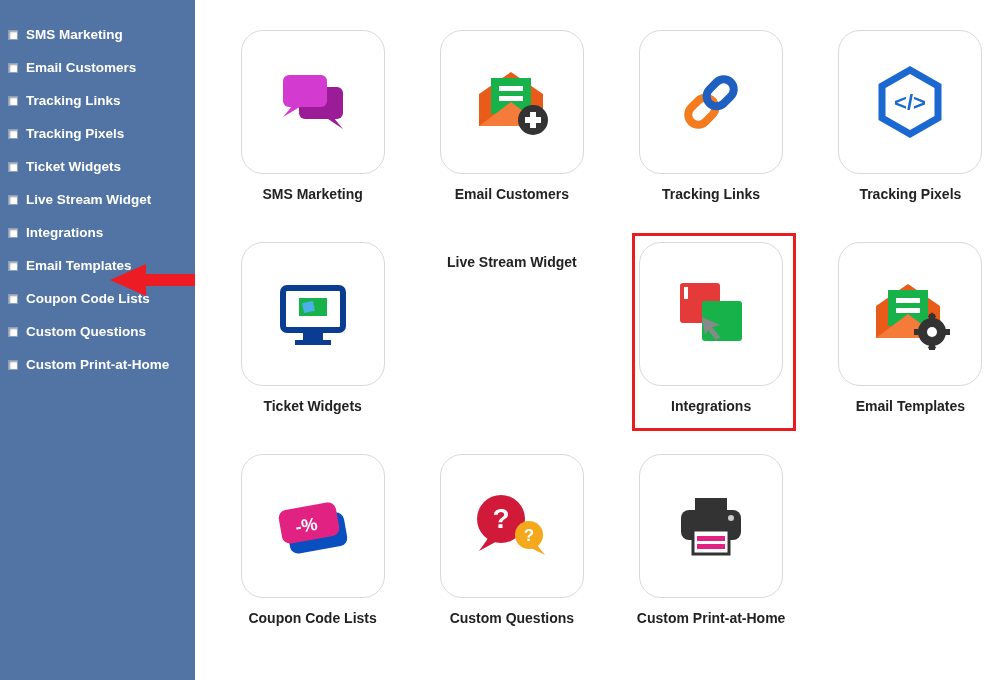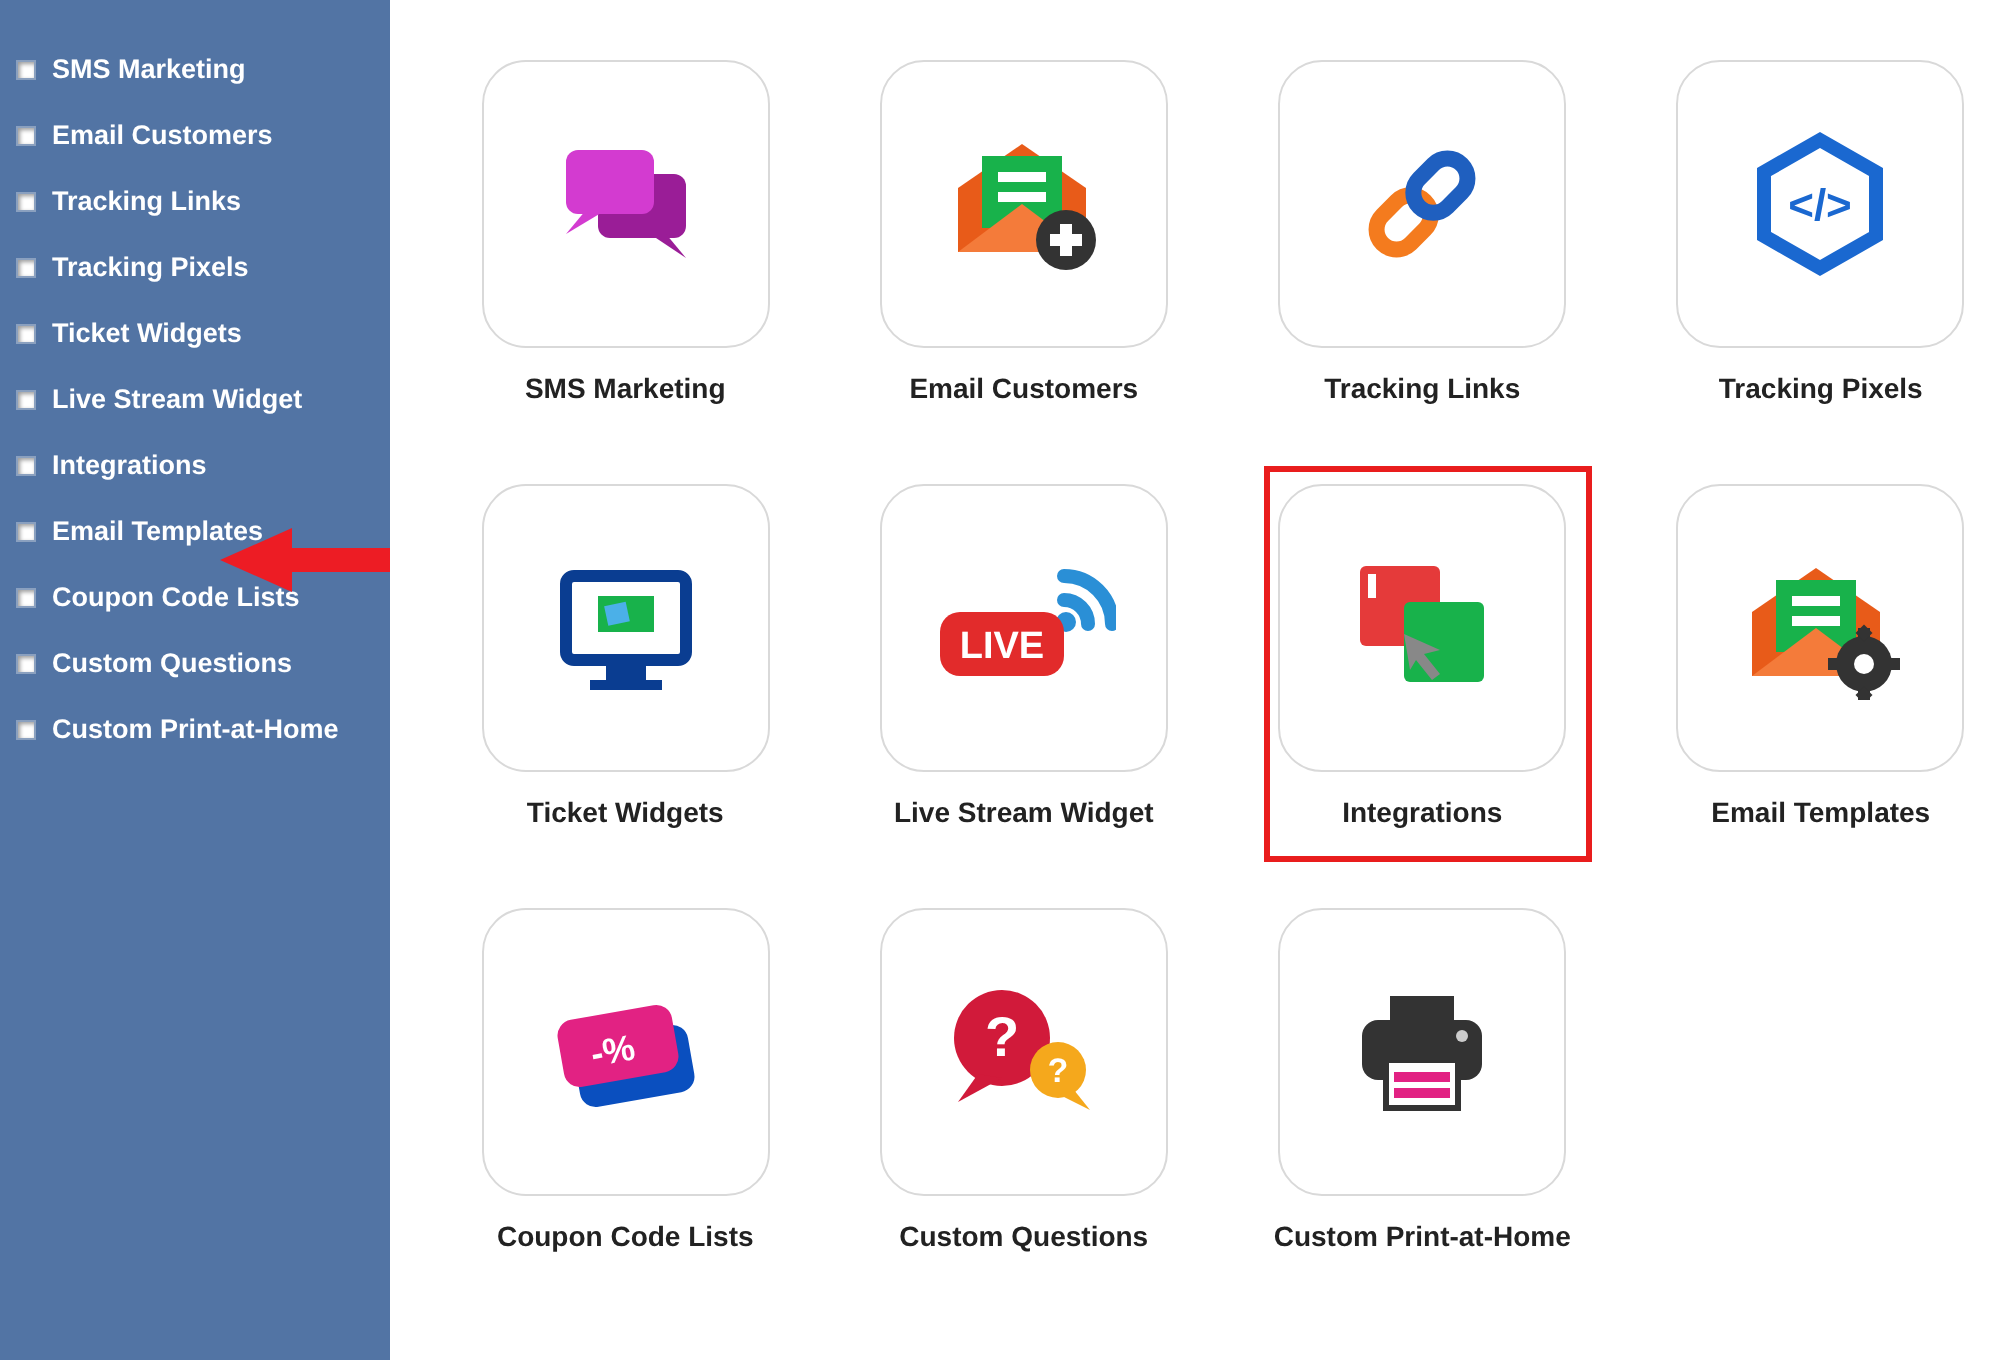--- a/index.html
+++ b/index.html
@@ -203,29 +203,20 @@
           <rect x="30" y="55" width="20" height="7" fill="#0a3d91"></rect>
           <rect x="22" y="62" width="36" height="5" fill="#0a3d91"></rect>
           <rect x="26" y="20" width="28" height="18" fill="#18b24b"></rect>
           <rect x="30" y="24" width="11" height="10" fill="#4bb0e8" transform="rotate(-12 35 29)"></rect>
         </svg>
       </div>
       <div class="tile-label">Ticket Widgets</div>
     </div>
 
     <div class="tile-wrapper">
-      <div class="tile-card">
-        <svg width="92" height="64" viewBox="0 0 92 64">
-          <path d="M66 6 A24 24 0 0 1 90 30" fill="none" stroke="#2a8fd6" stroke-width="7" stroke-linecap="round"></path>
-          <path d="M66 18 A12 12 0 0 1 78 30" fill="none" stroke="#2a8fd6" stroke-width="7" stroke-linecap="round"></path>
-          <circle cx="67" cy="29" r="5" fill="#2a8fd6"></circle>
-          <rect x="4" y="24" width="62" height="32" rx="10" fill="#e22b2b"></rect>
-          <text x="35" y="47" text-anchor="middle" fill="#fff" font-size="19" font-weight="900" font-family="Arial">LIVE</text>
-        </svg>
-      </div>
       <div class="tile-label">Live Stream Widget</div>
     </div>
 
     <div class="tile-wrapper">
       <div class="highlight-box"></div>
       <div class="tile-card">
         <svg width="78" height="74" viewBox="0 0 78 74">
           <rect x="8" y="6" width="40" height="40" rx="3" fill="#e53a3a"></rect>
           <rect x="12" y="10" width="4" height="12" fill="#fff"></rect>
           <rect x="30" y="24" width="40" height="40" rx="3" fill="#18b24b"></rect>

